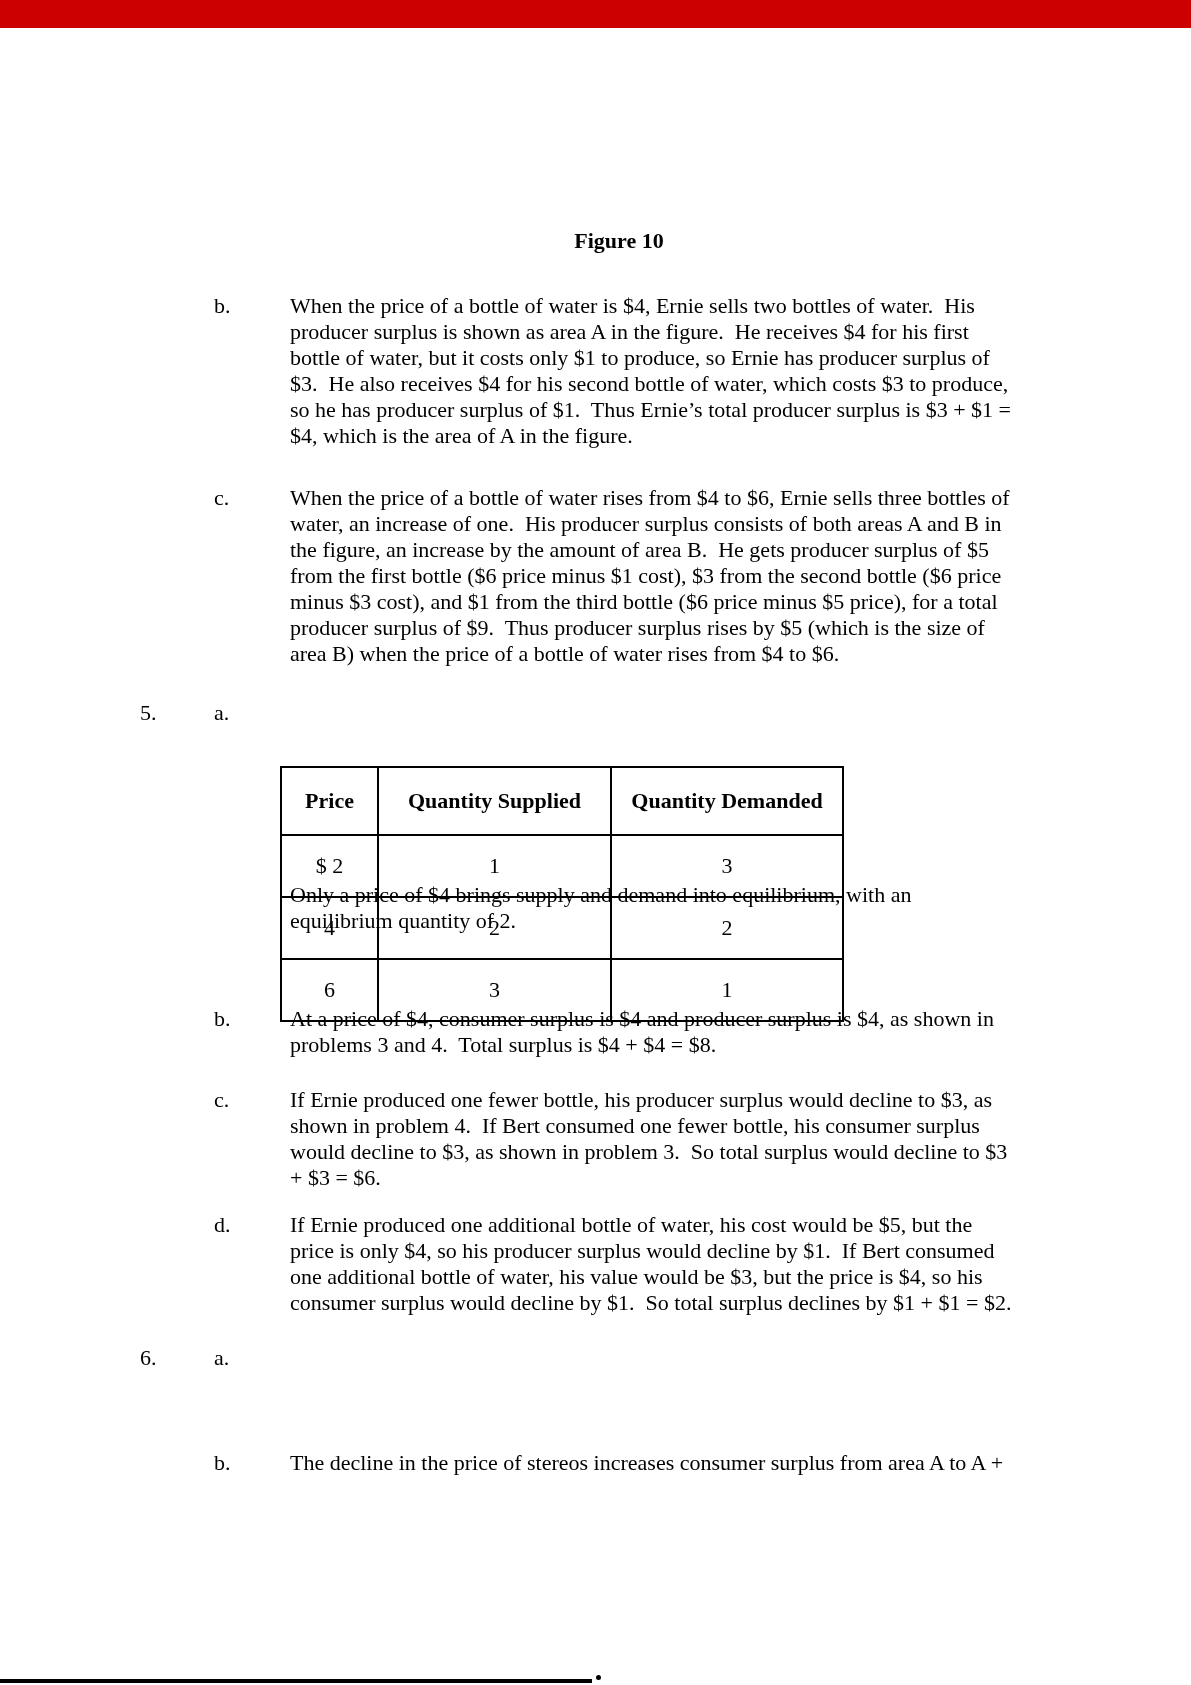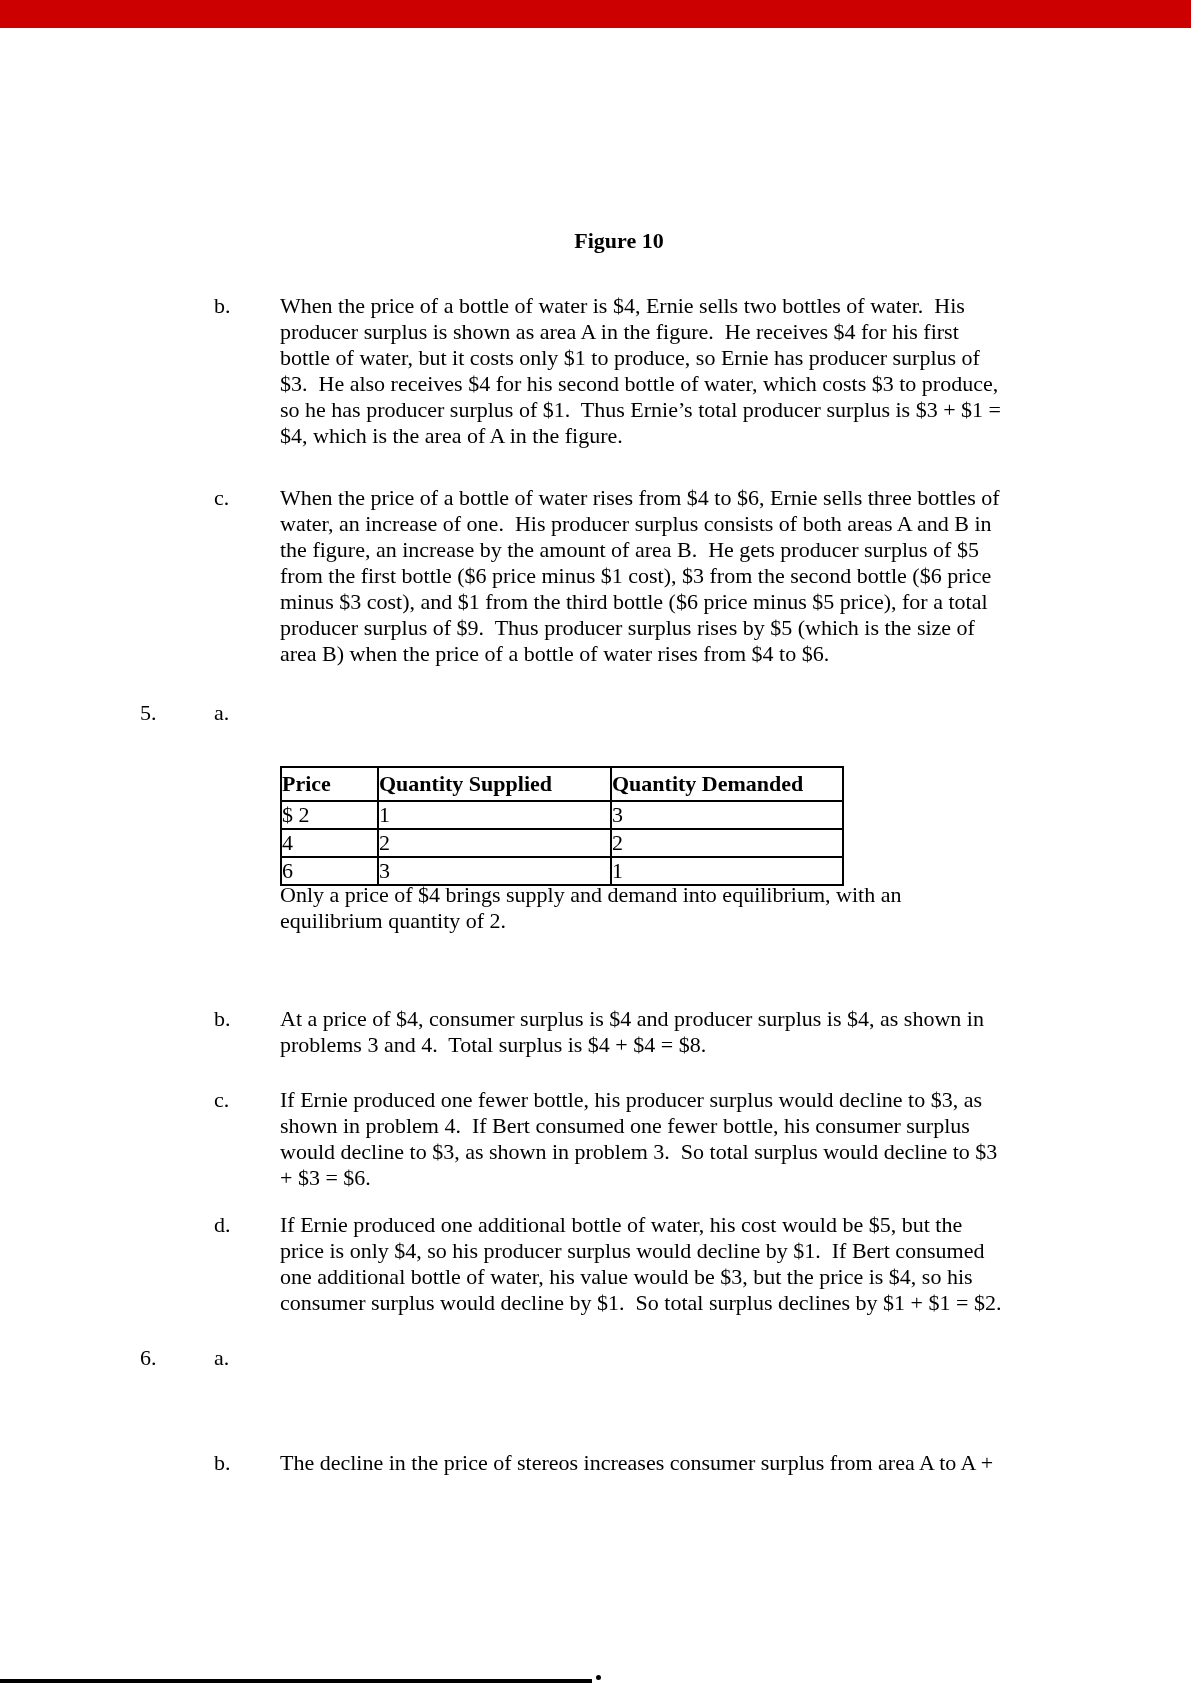--- a/index.html
+++ b/index.html
@@ -20,32 +20,32 @@
     font-size: 22px; font-weight: bold; line-height: 26px;
     white-space: pre;
   }
   .block {
     position: absolute; left: 140px; width: 1010px;
     display: grid;
     grid-template-columns: 74px 66px 763px;
     font-size: 22px; line-height: 26px;
   }
   .num, .letter { white-space: pre; }
-  .body-text { white-space: pre; }
+  .body-text { white-space: pre; margin-left: 10px; }
   .sched-table {
     position: absolute; left: 280px; top: 766px;
     border-collapse: collapse;
     table-layout: fixed;
     font-size: 22px; line-height: 26px;
   }
   .sched-table td, .sched-table th {
     border: 2px solid #000;
-    text-align: left;
+    text-align: center;
     vertical-align: middle;
-    padding: 0;
+    padding: 17px;
   }
   .sched-table th { font-weight: bold; height: 32px; }
   .sched-table td { height: 26px; }
   .col-price    { width: 97px; }
   .col-supplied { width: 233px; }
   .col-demanded { width: 232px; }
   .footer-rule {
     position: absolute; left: 0; top: 1679px;
     width: 592px; height: 4px;
     background: #000;

